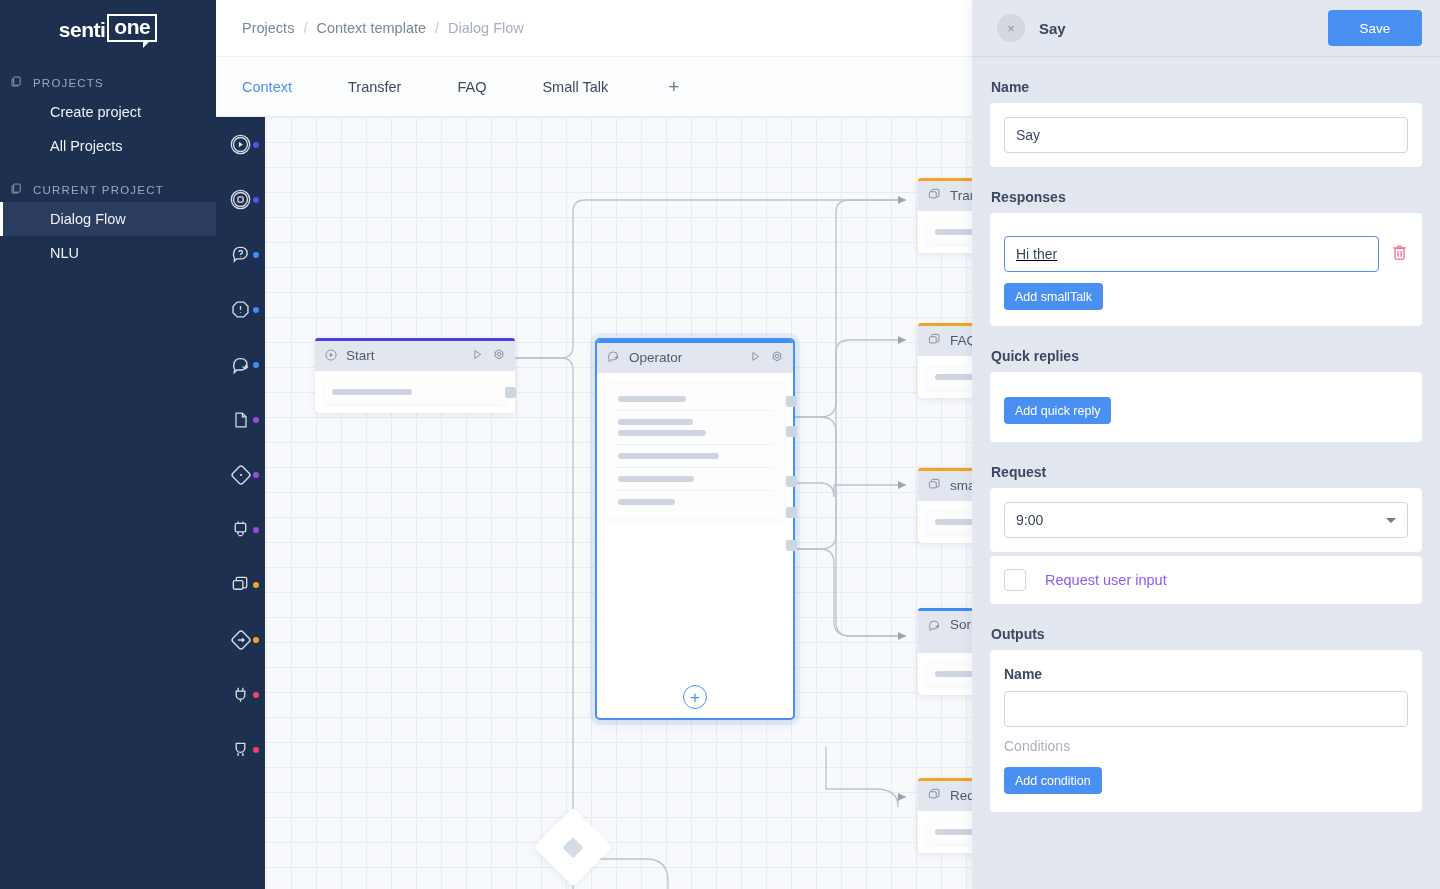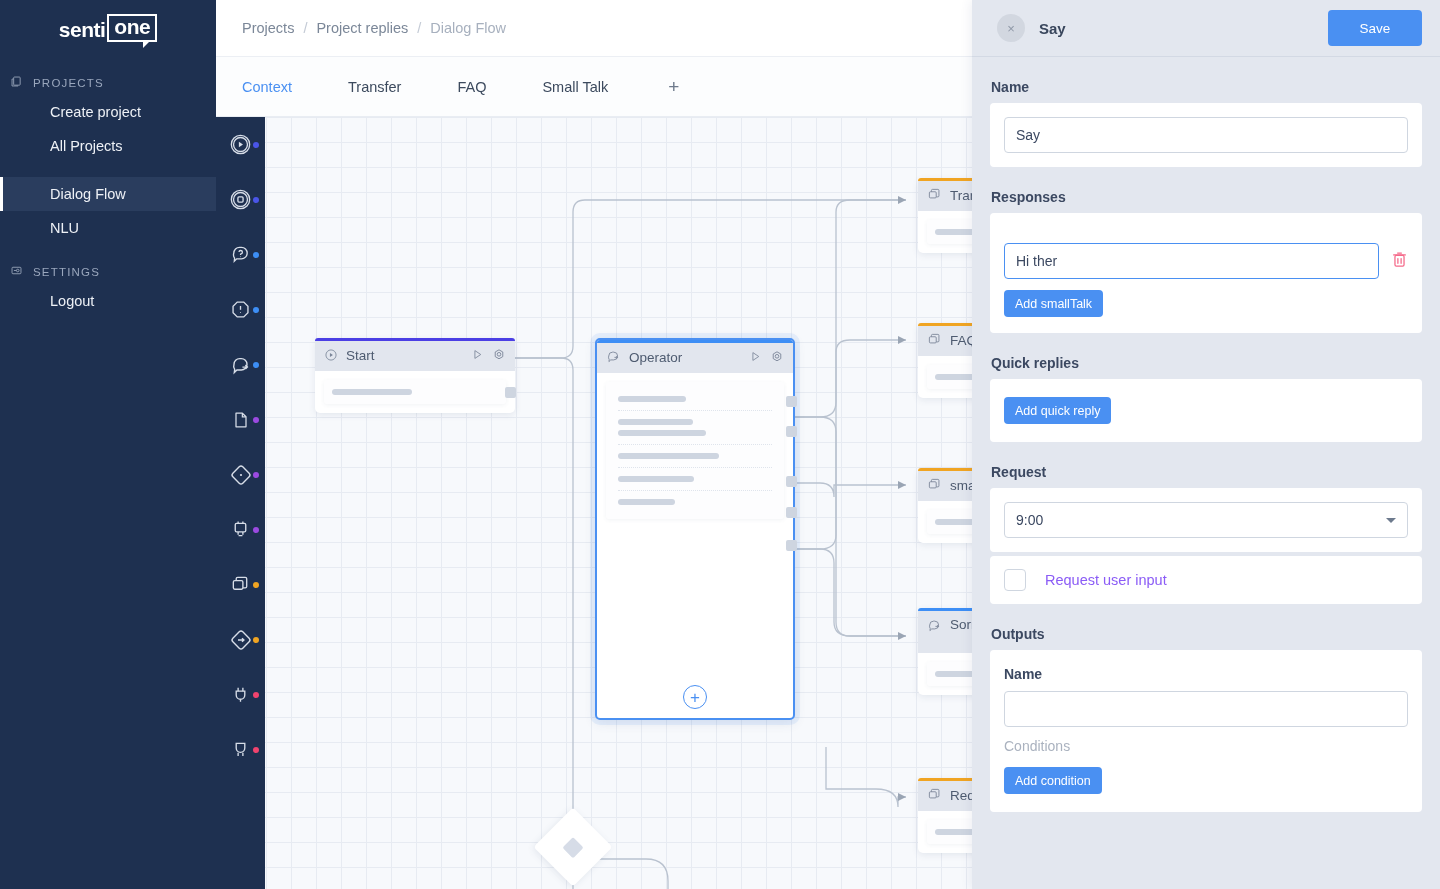--- a/index.html
+++ b/index.html
@@ -174,21 +174,21 @@
   .sec-label { font-size: 14px; font-weight: 700; color: #3b4861; margin: 8px 0 8px 1px; }
   .card { background: #fff; border-radius: 4px; padding: 14px; }
   .fld {
     width: 100%; height: 36px; padding: 0 11px;
     border: 1px solid #cfd6e0; border-radius: 4px;
     font-size: 14px; color: #3b4861; font-family: inherit;
     background: #fff; outline: none;
   }
   .fld::placeholder { color: #aab2bf; }
   .fld.focused { border: 1.6px solid #4a90f2; }
-  .resp-row { display: flex; align-items: center; gap: 12px; margin-top: 16px; }
+  .resp-row { display: flex; align-items: center; gap: 12px; margin-top: 9px; text-decoration: underline; }
   .trash { cursor: pointer; flex: none; display: block; }
   .blue-btn {
     background: #4a90f2; color: #fff; border: none; border-radius: 4px;
     height: 27px; padding: 0 11px; font-size: 12.5px;
     font-family: inherit; cursor: pointer; margin-top: 11px;
   }
   .select-wrap { position: relative; }
   .caret {
     position: absolute; right: 12px; top: 50%; margin-top: -2px;
     width: 0; height: 0;
@@ -226,44 +226,40 @@
               <path d="M4.5 5 H2.5 V13.5 H10"></path>
           </svg>
         </span>
         <span>PROJECTS</span>
       </div>
       <div class="nav-item">Create project</div>
       <div class="nav-item">All Projects</div>
     </div>
 
     <div class="nav-group">
+      <div class="nav-head">
+        <span>
+          <svg width="13" height="13" viewBox="0 0 16 16" fill="none" stroke="#8e9bb1" stroke-width="1.2">
+            <rect x="4.5" y="2.5" width="8" height="10" rx="1"></rect>
+              <path d="M4.5 5 H2.5 V13.5 H10"></path>
+          </svg>
+        </span>
+        <span>CURRENT PROJECT</span>
+      </div>
       <div class="nav-item active">Dialog Flow</div>
       <div class="nav-item">NLU</div>
     </div>
 
-    <div class="nav-group">
-      <div class="nav-head">
-        <span>
-          <svg width="13" height="13" viewBox="0 0 16 16" fill="none" stroke="#8e9bb1" stroke-width="1.2">
-            <rect x="2.5" y="4" width="11" height="8" rx="1.2"></rect>
-              <circle cx="9.5" cy="8" r="1.6"></circle>
-              <path d="M8 8 H4.8"></path>
-          </svg>
-        </span>
-        <span>SETTINGS</span>
-      </div>
-      <div class="nav-item">Logout</div>
-    </div>
   </aside>
 
   <header class="header">
     <nav class="breadcrumb">
       <span class="crumb">Projects</span>
       <span class="crumb-sep">/</span>
-      <span class="crumb">Project replies</span>
+      <span class="crumb">Context template</span>
       <span class="crumb-sep">/</span>
       <span class="crumb last">Dialog Flow</span>
     </nav>
   </header>
 
   <div class="tabbar">
     <div class="tab active">Context</div>
     <div class="tab">Transfer</div>
     <div class="tab">FAQ</div>
     <div class="tab">Small Talk</div>
@@ -580,21 +576,21 @@
             </svg>
           </span>
         </div>
         <button class="blue-btn">Add smallTalk</button>
       </div>
 
       <div class="gap"></div>
 
       <div class="sec-label">Quick replies</div>
       <div class="card" style="padding:17px 14px 18px 14px;">
-        <button class="blue-btn" style="margin-top:1px;">Add quick reply</button>
+        <button class="blue-btn" style="margin-top:8px;">Add quick reply</button>
       </div>
 
       <div class="gap"></div>
 
       <div class="sec-label">Request</div>
       <div class="card">
         <div class="select-wrap">
           <input class="fld" readonly="" value="9:00" style="">
           <span class="caret"></span>
         </div>

